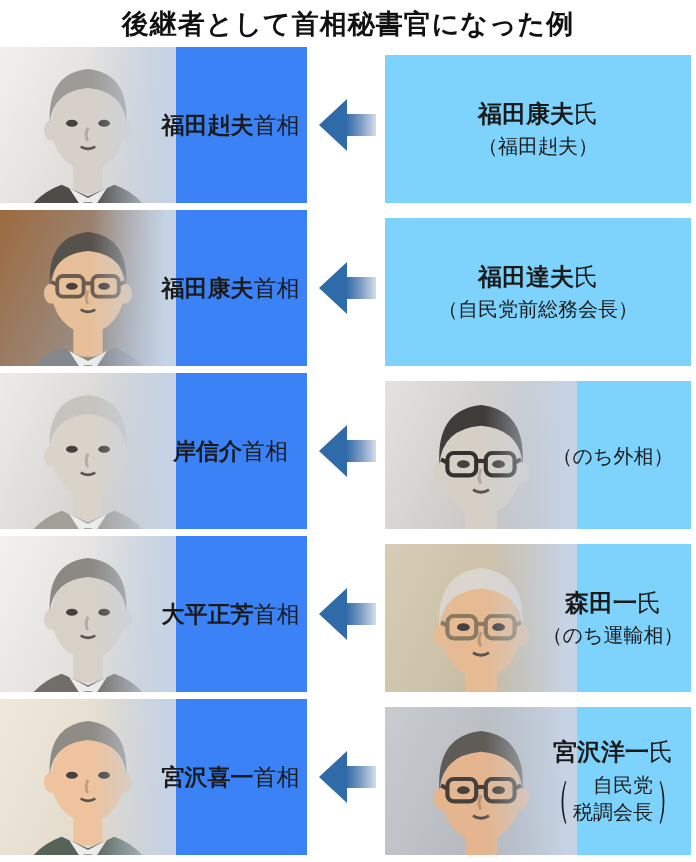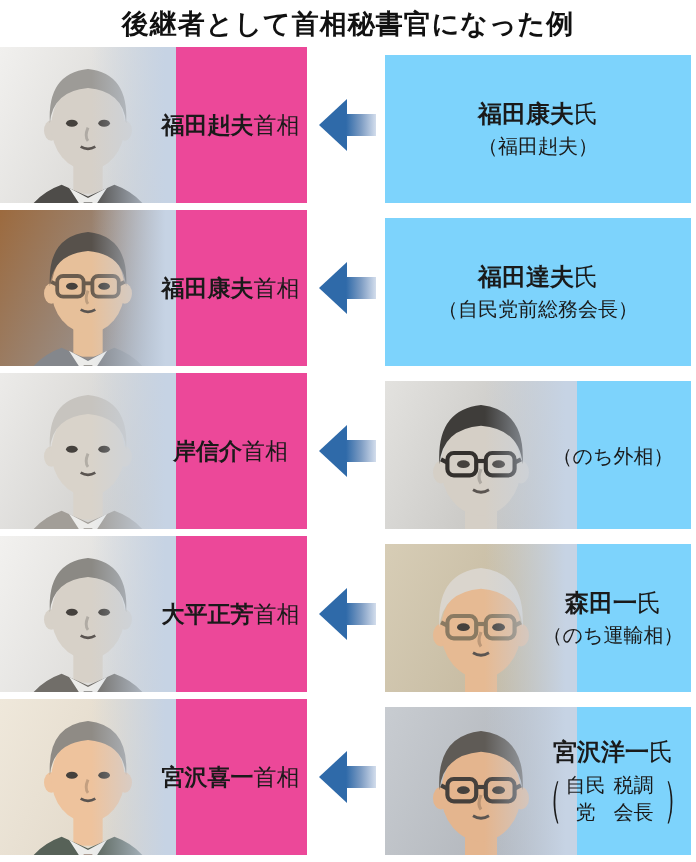--- a/index.html
+++ b/index.html
@@ -7,21 +7,21 @@
     position:relative;width:696px;height:862px;background:#ffffff;overflow:hidden;
     font-family:"Liberation Sans","DejaVu Sans",sans-serif;color:#1a1a1a;
   }
   .title{
     position:absolute;top:6px;left:0;width:100%;text-align:center;
     font-size:27px;font-weight:700;letter-spacing:1px;color:#111;
   }
   .row{position:absolute;left:0;width:696px;height:156px;}
   .r0{top:47px}.r1{top:210px}.r2{top:373px}.r3{top:536px}.r4{top:699px}
 
-  .pm-box{position:absolute;left:0;top:0;bottom:0;width:307px;background:#ec4899;}
+  .pm-box{position:absolute;left:0;top:0;bottom:0;width:307px;background:#3b82f6;}
   .succ-box{position:absolute;left:385px;top:8px;bottom:0;width:306px;background:#7dd3fc;}
 
   .photo{position:absolute;top:0;bottom:0;overflow:hidden;}
   .photo svg{width:100%;height:100%;display:block;}
   .photo::after{
     content:"";position:absolute;inset:0;
     background:linear-gradient(to right, rgba(198,211,228,0) 52%, #c6d3e4 94%);
   }
   .pm-photo{left:0;width:176px;}
   .succ-photo{left:0;width:192px;}
@@ -36,21 +36,21 @@
   .succ-text{
     position:absolute;top:0;bottom:0;right:0;left:0;
     display:flex;flex-direction:column;align-items:center;justify-content:center;
     text-align:center;
   }
   .succ-text.with-photo{left:150px;}
   .succ-name{font-size:24px;white-space:nowrap;}
   .succ-note{font-size:20px;margin-top:3px;white-space:nowrap;}
   .note-paren{display:flex;align-items:center;margin-top:4px;font-size:20px;}
   .bigparen{font-size:24px;font-weight:400;transform:scaleY(2.05);margin:0 3px;}
-  .plines{display:flex;flex-direction:row;align-items:flex-end;line-height:1.35;}
+  .plines{display:flex;flex-direction:column;align-items:flex-end;line-height:1.35;}
 
   .arrow{position:absolute;left:319px;top:50%;transform:translateY(-50%);width:57px;height:52px;}
   .arrow .head{
     position:absolute;left:0;top:0;width:28px;height:52px;background:#2f6aa9;
     clip-path:polygon(0 50%,100% 0,100% 100%);
   }
   .arrow .tail{
     position:absolute;left:27px;top:15px;width:30px;height:22px;
     background:linear-gradient(to right,#2f6aa9 0%,#7d9cc3 50%,#d3ddec 100%);
   }

